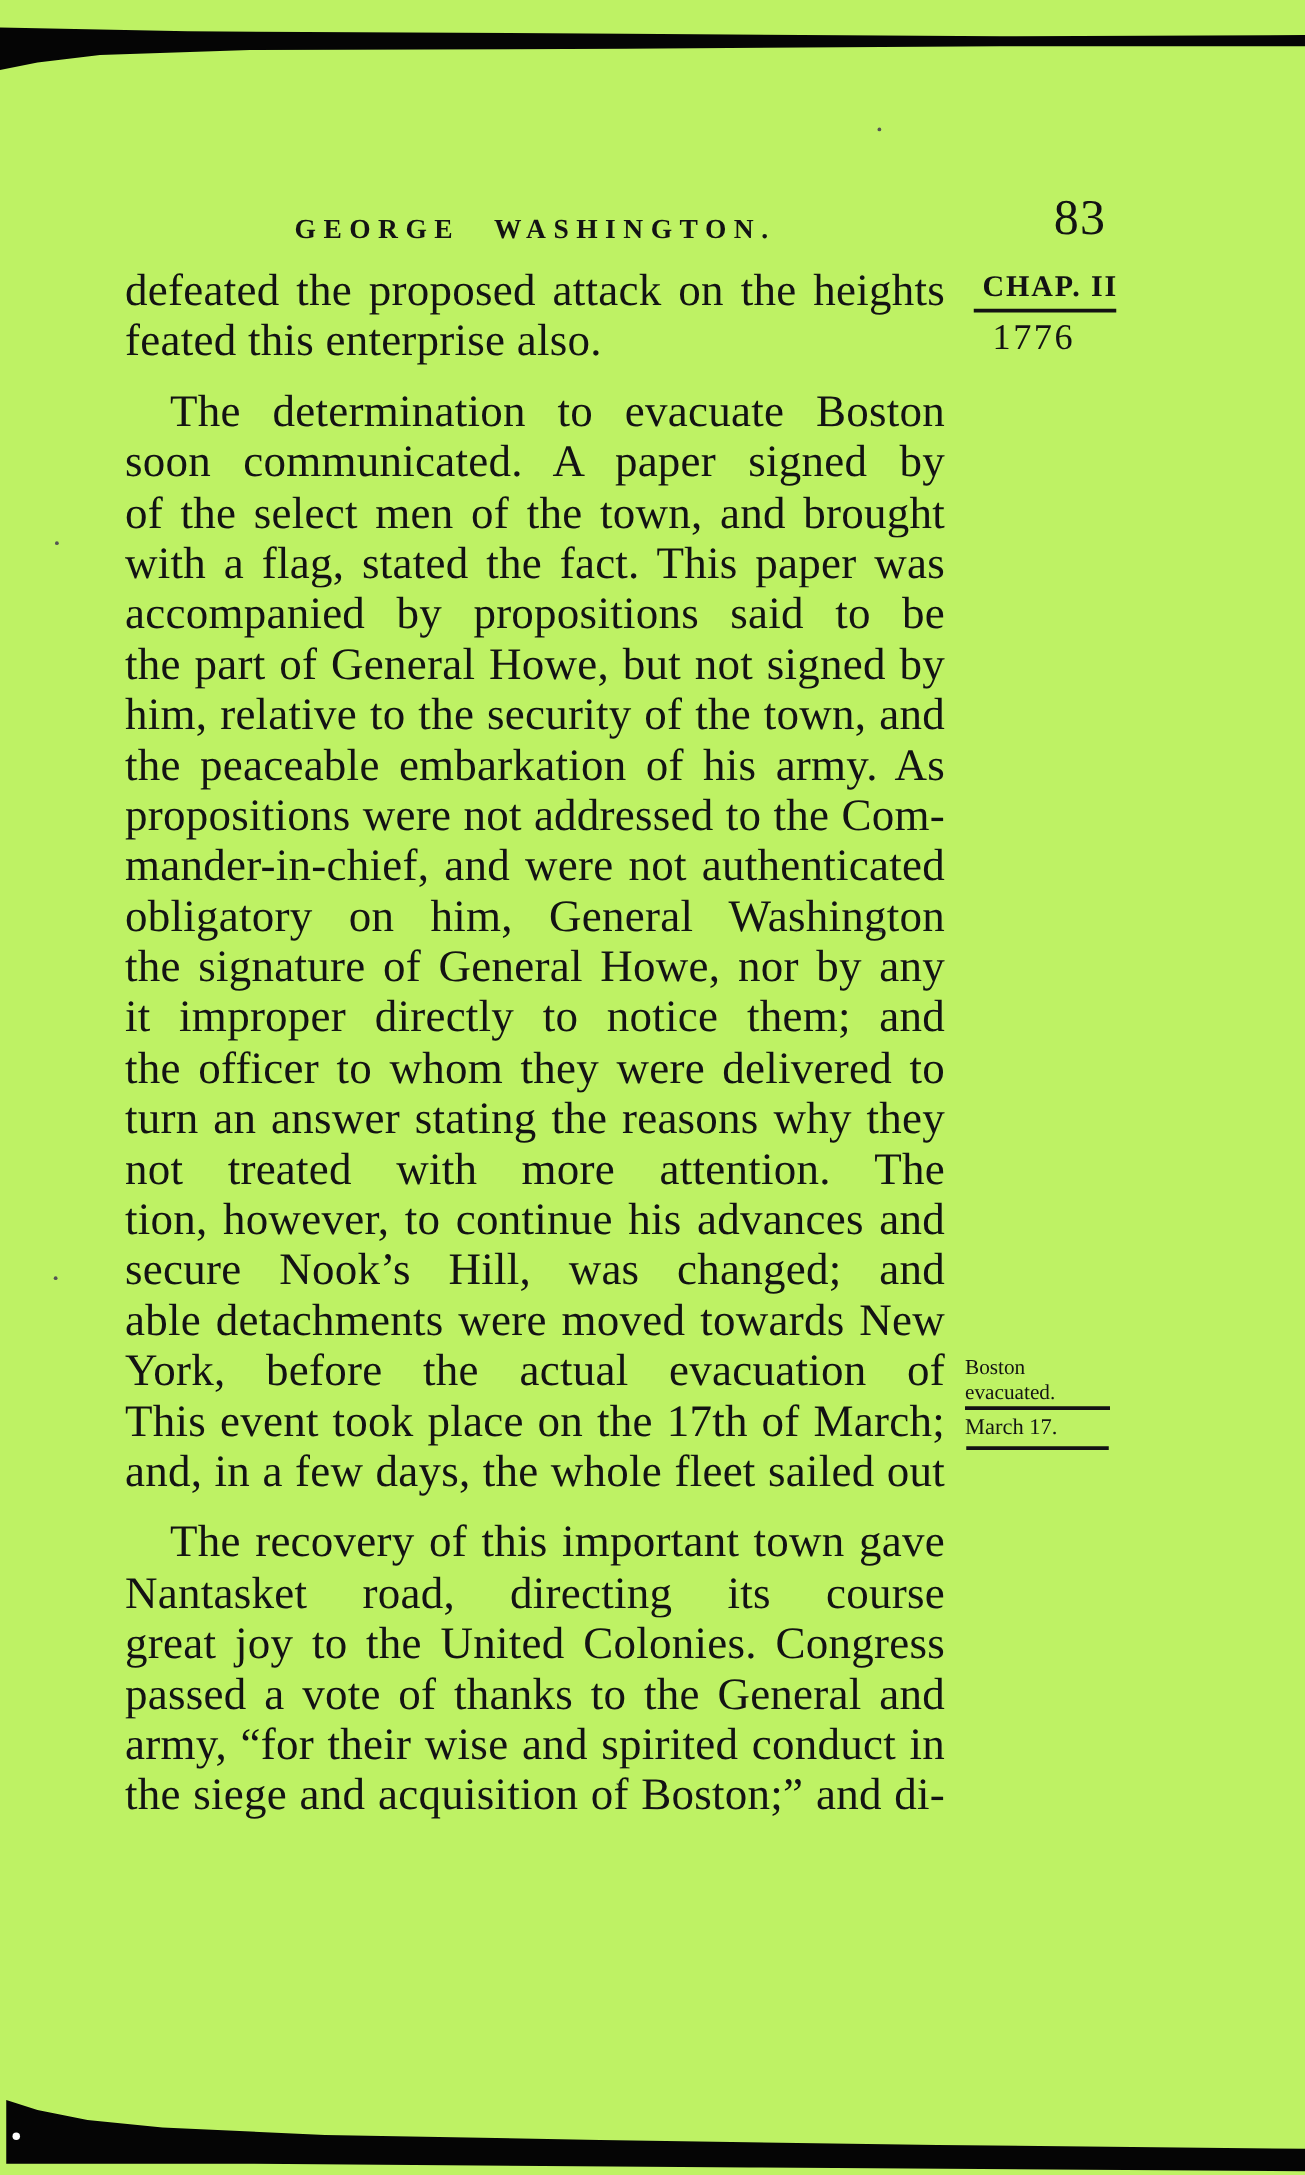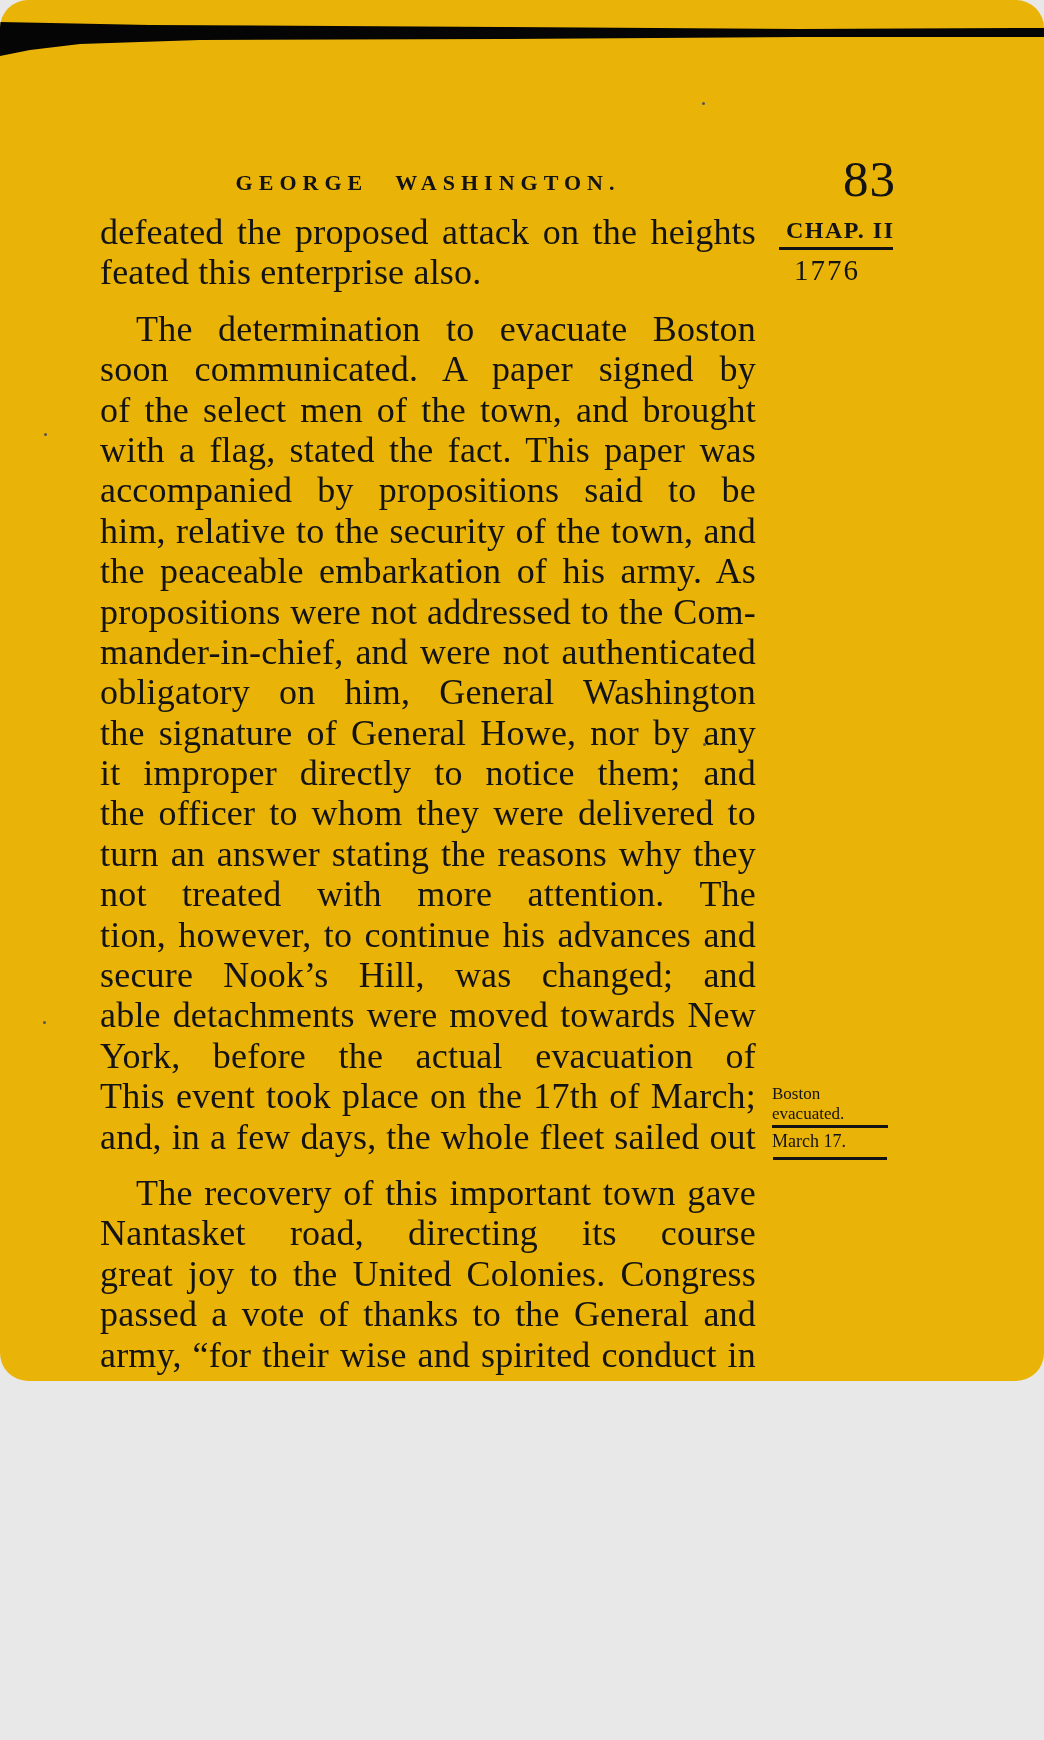--- a/index.html
+++ b/index.html
@@ -1,40 +1,39 @@
 <!DOCTYPE html>
 <html><head>
 <meta charset="utf-8">
 <style>
   html, body { margin: 0; padding: 0; background: #e8e8e8; }
   .page {
     position: relative;
     width: 1044px;
-    height: 1381px;
-    background: #eab308;
+    height: 1740px;
+    background: #bef264;
     overflow: hidden;
     font-family: "Liberation Serif", "DejaVu Serif", serif;
     color: #131313;
-    border-radius: 28px;
   }
   svg.artifact { position: absolute; left: 0; display: block; }
   .running-title {
     position: absolute;
     left: 100px; top: 170px; width: 656px;
     text-align: center;
     font-size: 22px;
     font-weight: 700;
     letter-spacing: 6px;
     word-spacing: 16px;
     white-space: nowrap;
   }
   .page-number {
     position: absolute;
     left: 843px; top: 150px;
-    font-size: 51px;
+    font-size: 40px;
     letter-spacing: 1px;
   }
   .body-text {
     position: absolute;
     left: 100px; top: 212px; width: 656px;
   }
   .line {
     font-size: 36px;
     line-height: 40.4px;
     height: 40.4px;
@@ -113,20 +112,21 @@
   <div class="margin-rule rule-note2"></div>
 
   <div class="body-text">
       <div class="line">defeated the proposed attack on the heights de-</div>
       <div class="line endp">feated this enterprise also.</div>
       <div class="line indent">The determination to evacuate Boston was</div>
       <div class="line">soon communicated.  A paper signed by some</div>
       <div class="line">of the select men of the town, and brought out</div>
       <div class="line">with a flag, stated the fact.  This paper was</div>
       <div class="line">accompanied by propositions said to be made on</div>
+      <div class="line">the part of General Howe, but not signed by</div>
       <div class="line">him, relative to the security of the town, and</div>
       <div class="line">the peaceable embarkation of his army.  As these</div>
       <div class="line">propositions were not addressed to the Com-</div>
       <div class="line">mander-in-chief, and were not authenticated by</div>
       <div class="line">obligatory on him, General Washington thought</div>
       <div class="line">the signature of General Howe, nor by any act</div>
       <div class="line">it improper directly to notice them; and ordered</div>
       <div class="line">the officer to whom they were delivered to re-</div>
       <div class="line">turn an answer stating the reasons why they were</div>
       <div class="line">not treated with more attention.  The determina-</div>

